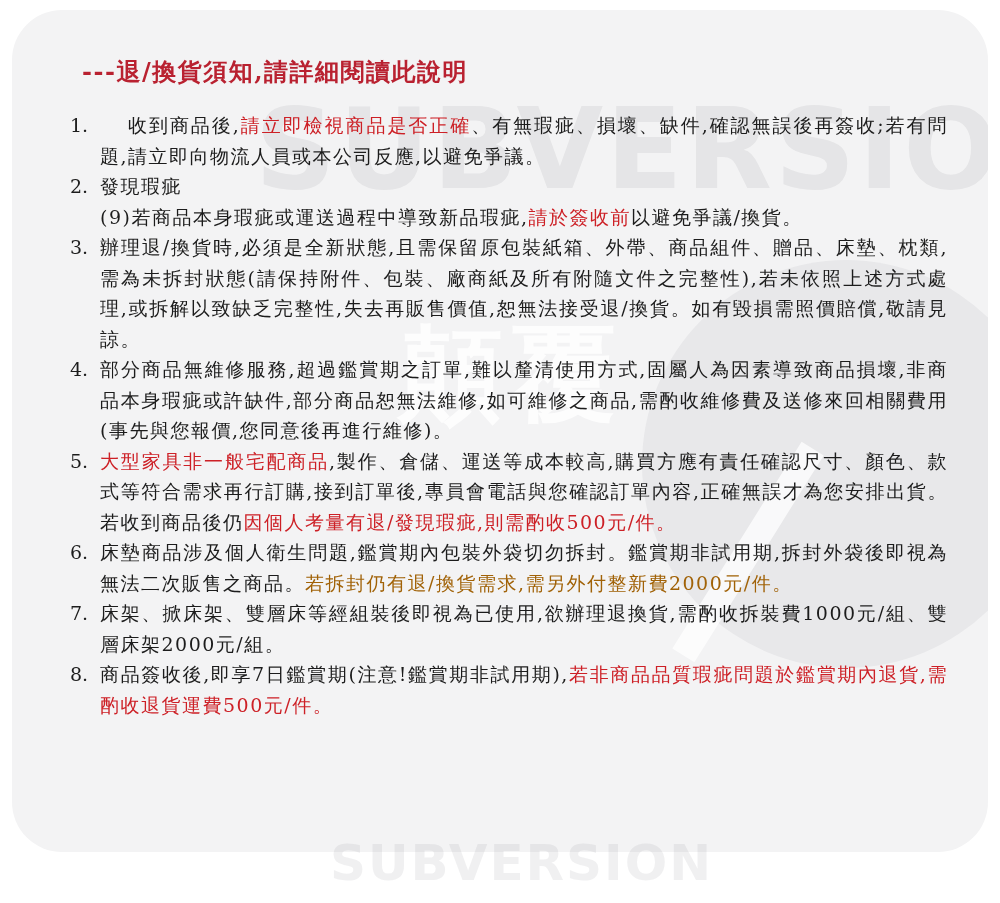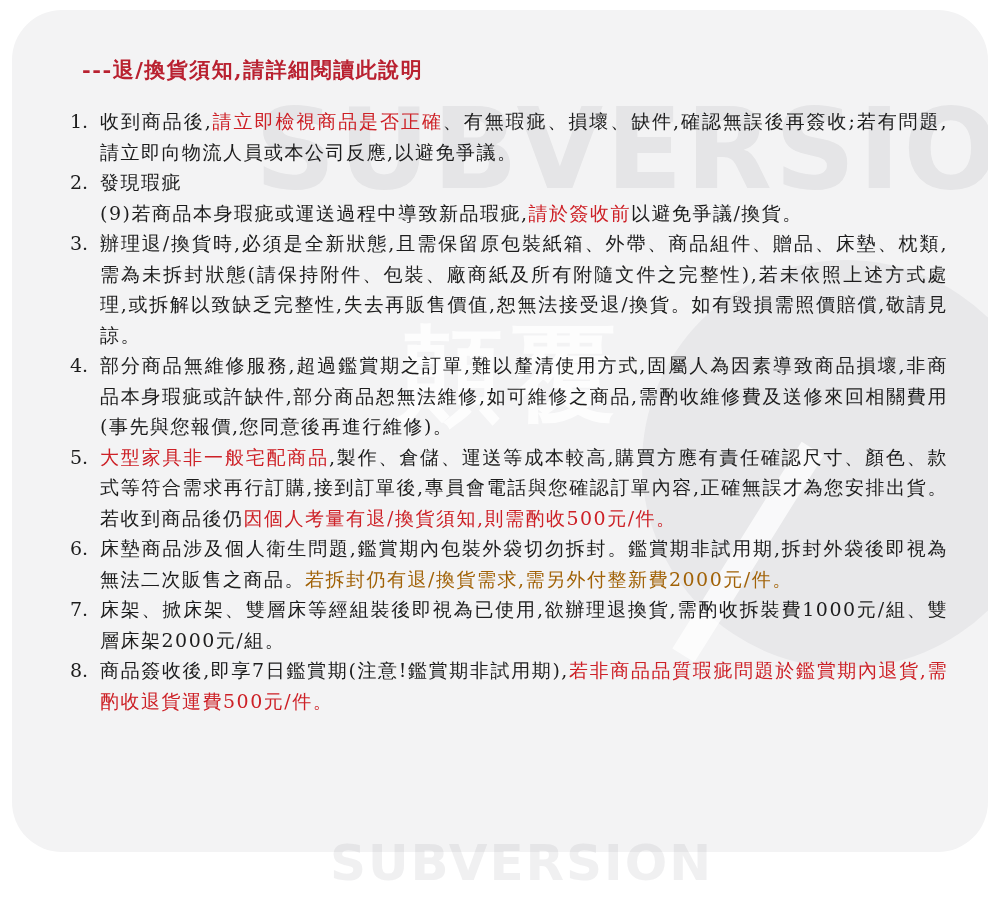--- a/index.html
+++ b/index.html
@@ -20,21 +20,21 @@
     background:rgba(255,255,255,0.75); transform:rotate(32deg); z-index:0; }
   .wm-stamp { position:absolute; left:386px; top:307px; z-index:0;
     font-size:104px; line-height:114px; font-weight:bold; letter-spacing:10px;
     color:rgba(255,255,255,0.82); }
   .wm-bottom { position:absolute; left:330px; top:834px; font-size:50px; font-weight:800;
     letter-spacing:2px; color:rgba(110,110,120,0.10); white-space:nowrap; z-index:3;
     font-family:"DejaVu Sans","Liberation Sans",sans-serif; }
 
   
   .content { position:relative; z-index:2; padding:36px 40px 0 58px; }
-  .title { font-size:21px; font-weight:600; letter-spacing:1.5px;
+  .title { font-size:24px; font-weight:600; letter-spacing:1.5px;
     margin:10px 0 22px 12px; }
   .list { }
   .item { display:flex; }
   .num { flex:none; width:30px; font-size:19px; line-height:30.5px;
     letter-spacing:0; color:#1c1c1c; }
   .body { flex:1; }
   .para { font-size:19px; line-height:30.5px; letter-spacing:1.5px;
     color:#1c1c1c; text-align:justify; }
   .para.sub { padding-left:33px; text-indent:-33px; }
   .seg-red { }
@@ -51,21 +51,21 @@
     <div class="wm-stamp">
       <div>顛覆</div>
     </div>
 
     <div class="content">
       <h1 class="title" style="color: rgb(185, 33, 48);">---退/換貨須知,請詳細閱讀此說明</h1>
       <div class="list" id="policy-list">
           <div class="item">
             <span class="num">1.</span>
             <div class="body">
-              <p class="para"><span class="seg" style="color: rgb(28, 28, 28);">收到商品後,</span><span class="seg-red" style="color: rgb(205, 32, 38);">請立即檢視商品是否正確</span><span class="seg" style="color: rgb(28, 28, 28);">、有無瑕疵、損壞、缺件,確認無誤後再簽收;若有問題,請立即向物流人員或本公司反應,以避免爭議。</span></p>
+              <p class="para"><span class="seg" style="color: rgb(28, 28, 28); margin-left: 28px;">收到商品後,</span><span class="seg-red" style="color: rgb(205, 32, 38);">請立即檢視商品是否正確</span><span class="seg" style="color: rgb(28, 28, 28);">、有無瑕疵、損壞、缺件,確認無誤後再簽收;若有問題,請立即向物流人員或本公司反應,以避免爭議。</span></p>
             </div>
           </div>
           <div class="item">
             <span class="num">2.</span>
             <div class="body">
               <p class="para"><span class="seg" style="color: rgb(28, 28, 28);">發現瑕疵</span></p>
               <p class="para sub"><span class="seg" style="color: rgb(28, 28, 28);">(9)若商品本身瑕疵或運送過程中導致新品瑕疵,</span><span class="seg-red" style="color: rgb(205, 32, 38);">請於簽收前</span><span class="seg" style="color: rgb(28, 28, 28);">以避免爭議/換貨。</span></p>
             </div>
           </div>
           <div class="item">
@@ -76,21 +76,21 @@
           </div>
           <div class="item">
             <span class="num">4.</span>
             <div class="body">
               <p class="para"><span class="seg" style="color: rgb(28, 28, 28);">部分商品無維修服務,超過鑑賞期之訂單,難以釐清使用方式,固屬人為因素導致商品損壞,非商品本身瑕疵或許缺件,部分商品恕無法維修,如可維修之商品,需酌收維修費及送修來回相關費用(事先與您報價,您同意後再進行維修)。</span></p>
             </div>
           </div>
           <div class="item">
             <span class="num">5.</span>
             <div class="body">
-              <p class="para"><span class="seg-red" style="color: rgb(205, 32, 38);">大型家具非一般宅配商品</span><span class="seg" style="color: rgb(28, 28, 28);">,製作、倉儲、運送等成本較高,購買方應有責任確認尺寸、顏色、款式等符合需求再行訂購,接到訂單後,專員會電話與您確認訂單內容,正確無誤才為您安排出貨。若收到商品後仍</span><span class="seg-red" style="color: rgb(205, 32, 38);">因個人考量有退/換貨須知,則需酌收500元/件。</span></p>
+              <p class="para"><span class="seg-red" style="color: rgb(205, 32, 38);">大型家具非一般宅配商品</span><span class="seg" style="color: rgb(28, 28, 28);">,製作、倉儲、運送等成本較高,購買方應有責任確認尺寸、顏色、款式等符合需求再行訂購,接到訂單後,專員會電話與您確認訂單內容,正確無誤才為您安排出貨。若收到商品後仍</span><span class="seg-red" style="color: rgb(205, 32, 38);">因個人考量有退/發現瑕疵,則需酌收500元/件。</span></p>
             </div>
           </div>
           <div class="item">
             <span class="num">6.</span>
             <div class="body">
               <p class="para"><span class="seg" style="color: rgb(28, 28, 28);">床墊商品涉及個人衛生問題,鑑賞期內包裝外袋切勿拆封。鑑賞期非試用期,拆封外袋後即視為無法二次販售之商品。</span><span class="seg-red" style="color: #a16207;">若拆封仍有退/換貨需求,需另外付整新費2000元/件。</span></p>
             </div>
           </div>
           <div class="item">
             <span class="num">7.</span>

